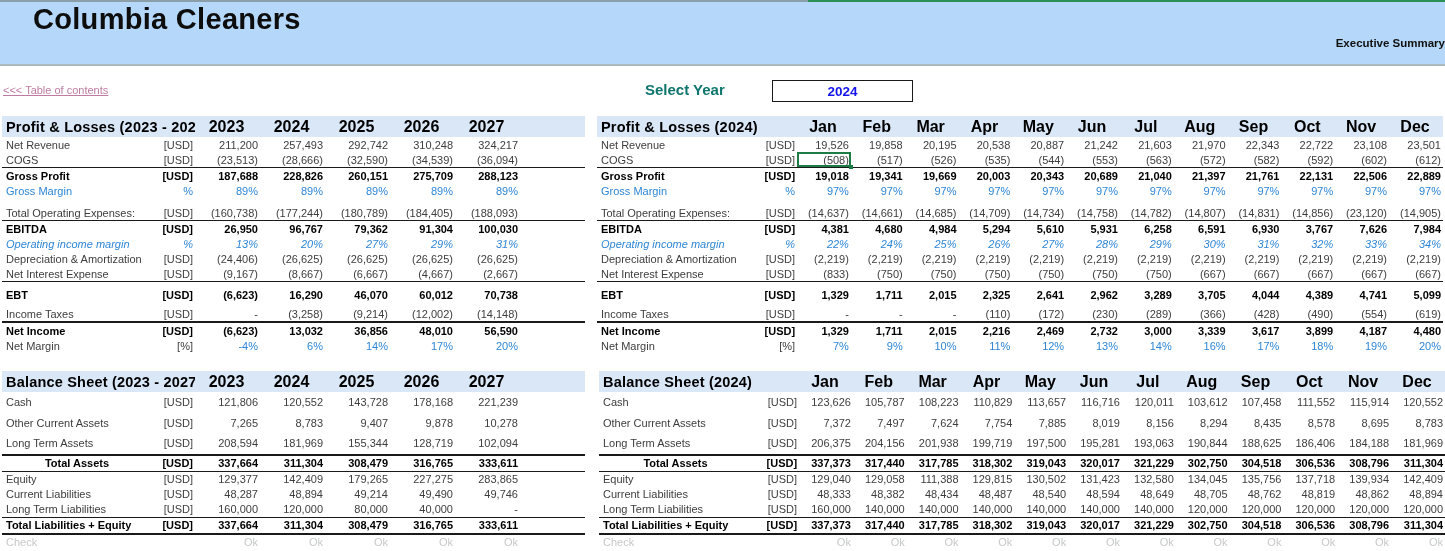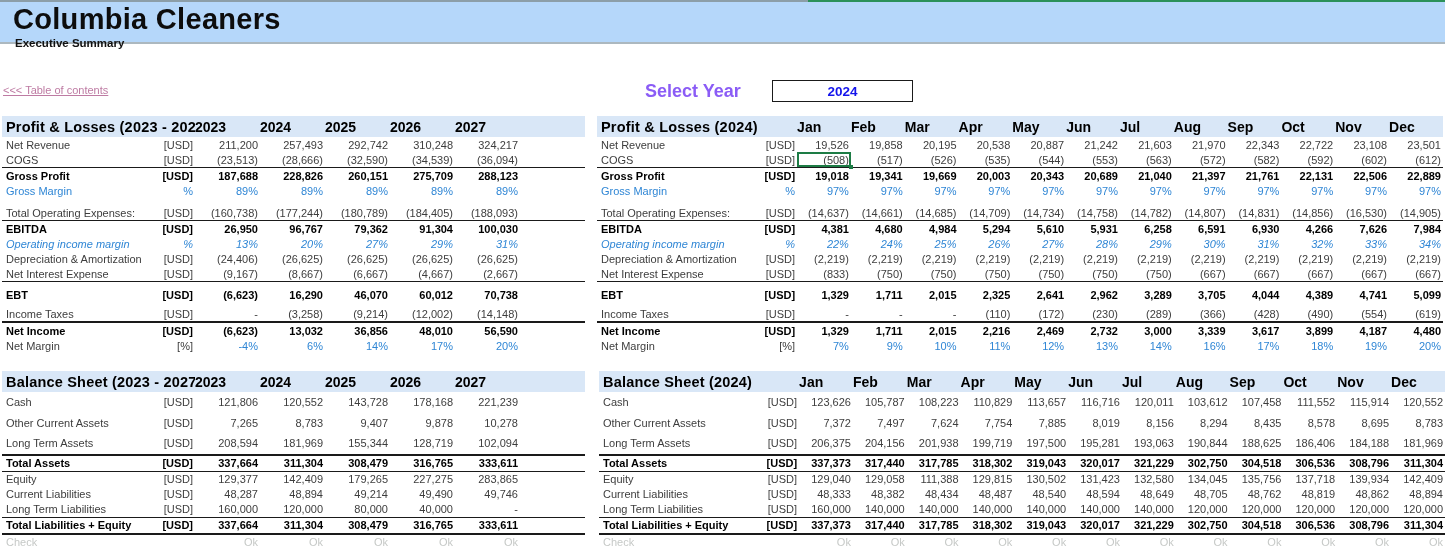--- a/index.html
+++ b/index.html
@@ -5,50 +5,50 @@
   html,body{margin:0;padding:0;}
   body{
     width:1445px;height:551px;position:relative;overflow:hidden;background:#fff;
     font-family:"Liberation Sans",sans-serif;color:#1a1a1a;
   }
   
   .strip{position:absolute;top:0;height:2px;z-index:5;}
   .strip.gray{left:0;width:808px;background:var(--strip-gray);}
   .strip.green{left:808px;width:637px;background:var(--strip-green);}
   
-  .band{position:absolute;top:0;left:0;width:100%;height:44px;background:var(--band);
-        border-bottom:2px solid #acb8bf;box-sizing:border-box;}
+  .band{position:absolute;top:0;left:0;width:100%;height:66px;background:var(--band);
+        border-bottom:2px solid #acb8bf;box-sizing:border-box;padding-left:20px;}
   .band .title{font-size:29px;font-weight:bold;color:#0d0d0d;padding:3px 0 0 13px;line-height:33px;letter-spacing:.3px;}
-  .band .subtitle{font-size:11.5px;font-weight:bold;color:#111;padding-left:15px;margin-top:1px;}
+  .band .subtitle{font-size:11.5px;font-weight:bold;color:#111;padding-left:15px;margin-top:1px;text-align:right;}
   
   .toc{position:absolute;left:3px;top:84px;font-size:11px;color:var(--link);text-decoration:underline;}
   
-  .sy-label{position:absolute;left:645px;top:81px;font-size:18px;font-weight:bold;color:#8b5cf6;}
+  .sy-label{position:absolute;left:645px;top:81px;font-size:15px;font-weight:bold;color:#0f766e;}
   .sy-box{position:absolute;left:772px;top:80px;width:139px;height:20px;border:1px solid #1a1a1a;
           display:flex;align-items:center;justify-content:center;
           font-size:13.5px;font-weight:bold;color:var(--selblue);background:#fff;}
   
   .tblwrap{position:absolute;}
   #pl-left {left:2px;  top:116px;width:583px;}
   #pl-right{left:597px;top:116px;width:846px;}
   #bs-left {left:2px;  top:371px;width:583px;}
   #bs-right{left:599px;top:371px;width:846px;}
   table{border-collapse:collapse;table-layout:fixed;}
   .left  table{width:583px;}
   .right table{width:846px;}
   .left  col.c-label{width:150px}.left  col.c-unit{width:43px}.left  col.c-val{width:65px}.left col.c-fill{width:65px}
   .right col.c-label{width:153px}.right col.c-unit{width:47px}.right col.c-val{width:53.8px}
   th,td{padding:0;white-space:nowrap;overflow:hidden;}
-  thead th{background:var(--thead);height:21px;font-size:14px;font-weight:bold;text-align:left;
+  thead th{background:var(--thead);height:21px;font-size:16px;font-weight:bold;text-align:center;
            padding-right:2px;color:#000;}
   thead th.ttl{text-align:left;padding-left:4px;font-size:14.5px;letter-spacing:.2px;}
   td{height:15px;font-size:11px;}
   tr.tall td{height:20.5px;}
   .lbl{text-align:left;padding-left:4px;}
-  .rlbl{text-align:left;padding-right:4px;font-weight:bold;color:#000;}
+  .rlbl{text-align:center;padding-right:4px;font-weight:bold;color:#000;}
   .unit,.val{text-align:right;padding-right:2px;}
   tr.plain td{color:#3d3d3d;}
   tr.bold td{font-weight:bold;color:#000;}
   tr.pct .lbl,tr.pct .unit,tr.pct .val{color:var(--blue);}
   tr.pcti .lbl,tr.pcti .unit,tr.pcti .val{color:var(--blue);font-style:italic;}
   tr.margin .lbl,tr.margin .unit{color:#3d3d3d;}
   tr.margin .val{color:var(--blue);}
   tr.check td{color:var(--gray);}
   tr.bb1 td{border-bottom:1px solid #1a1a1a;}
   tr.bb2 td{border-bottom:2px solid #1a1a1a;}
@@ -348,36 +348,36 @@
           <td class="val">(14,637)</td>
           <td class="val">(14,661)</td>
           <td class="val">(14,685)</td>
           <td class="val">(14,709)</td>
           <td class="val">(14,734)</td>
           <td class="val">(14,758)</td>
           <td class="val">(14,782)</td>
           <td class="val">(14,807)</td>
           <td class="val">(14,831)</td>
           <td class="val">(14,856)</td>
-          <td class="val">(16,530)</td>
+          <td class="val">(23,120)</td>
           <td class="val">(14,905)</td>
         </tr>
         <tr class="bold">
           <td class="lbl">EBITDA</td>
           <td class="unit">[USD]</td>
           <td class="val">4,381</td>
           <td class="val">4,680</td>
           <td class="val">4,984</td>
           <td class="val">5,294</td>
           <td class="val">5,610</td>
           <td class="val">5,931</td>
           <td class="val">6,258</td>
           <td class="val">6,591</td>
           <td class="val">6,930</td>
-          <td class="val">4,266</td>
+          <td class="val">3,767</td>
           <td class="val">7,626</td>
           <td class="val">7,984</td>
         </tr>
         <tr class="pcti">
           <td class="lbl">Operating income margin</td>
           <td class="unit">%</td>
           <td class="val">22%</td>
           <td class="val">24%</td>
           <td class="val">25%</td>
           <td class="val">26%</td>

